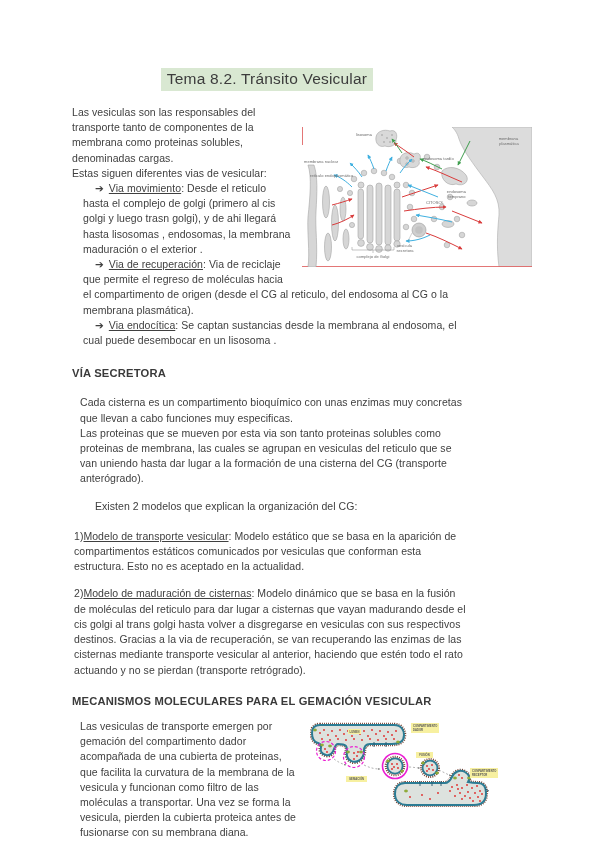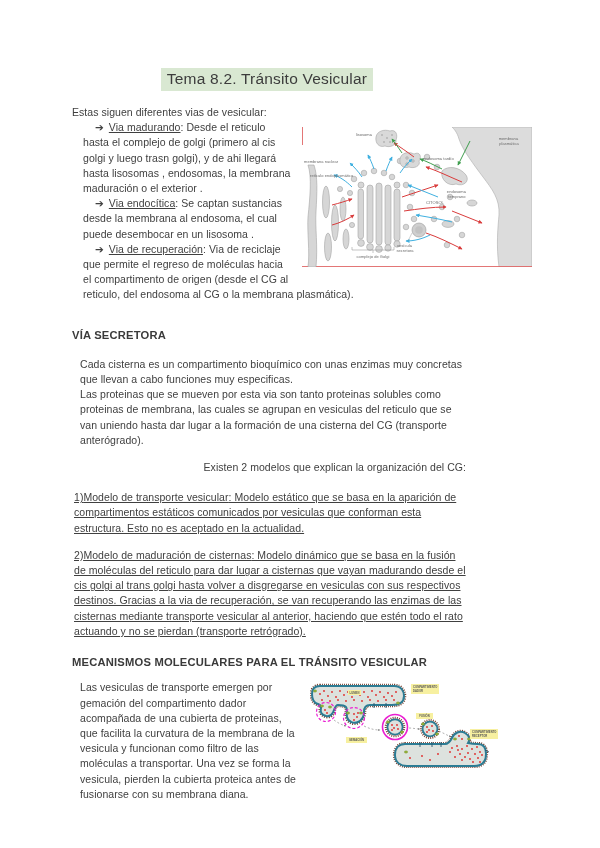--- a/index.html
+++ b/index.html
@@ -7,25 +7,25 @@
         font-family:"Liberation Sans",sans-serif;color:#404040;}
   .title-row{margin:0;padding-top:68px;text-align:center;}
   .hl{display:inline-block;background:#d9e8d2;padding:2px 6px 3px;font-size:15.5px;color:#3c3c3c;letter-spacing:.2px;}
   .content{padding:14px 68px 0 72px;font-size:10.5px;line-height:15.2px;letter-spacing:.05px;}
   .content p,.content .para{margin:0;}
   .fig1{float:right;width:230px;height:140px;margin:22px -66px 8px 8px;}
   .fig2{float:right;width:196px;height:96px;margin:2px -40px 8px 10px;}
   .bullet{padding-left:11px;text-indent:12px;}
   .arrow{margin-right:2px;}
   .u{text-decoration:underline;}
-  .h2{font-weight:bold;font-size:11.2px;color:#3a3a3a;letter-spacing:.2px;margin:25px 0 14px 0;}
+  .h2{font-weight:bold;font-size:11.2px;color:#3a3a3a;letter-spacing:.2px;margin:18px 0 14px 0;}
   .h2.mec{margin:16px 0 10px 0;}
   .p-indent{margin-left:8px !important;}
-  .existen{margin:12px 0 15px 23px !important;text-align:right;}
-  .model{margin:0 0 12px 2px !important;text-decoration:underline;}
+  .existen{margin:12px 0 15px 23px !important;}
+  .model{margin:0 0 12px 2px !important;}
   .clearfix::after{content:"";display:block;clear:both;}
   svg text{font-family:"Liberation Sans",sans-serif;}
   .figlabel{fill:#6a6a6a;font-size:4px;}
   .figlabel2{fill:#555555;font-size:2.7px;font-weight:bold;}
 </style>
 </head>
 <body>
 
 <div class="page">
 
@@ -179,51 +179,52 @@
           </text>
           <text class="figlabel" x="124" y="77">CITOSOL</text>
           <text class="figlabel" x="71" y="131" text-anchor="middle">complejo de Golgi</text>
           <text class="figlabel" text-anchor="middle">
             <tspan x="103" y="120">vesícula</tspan>
             <tspan x="103" y="125">secretora</tspan>
           </text>
         </svg>
       </div>
 
+      <p>Las vesiculas son las responsables del transporte tanto de componentes de la membrana como proteinas solubles, denominadas cargas.</p>
       <p>Estas siguen diferentes vias de vesicular:</p>
 
       <div class="bullet">
         <span class="arrow">➔</span>
-        <span class="u">Via madurando</span><span>: Desde el reticulo hasta el complejo de golgi (primero al cis golgi y luego trasn golgi), y de ahi llegará hasta lisosomas , endosomas, la membrana maduración o el exterior .</span>
+        <span class="u">Via movimiento</span><span>: Desde el reticulo hasta el complejo de golgi (primero al cis golgi y luego trasn golgi), y de ahi llegará hasta lisosomas , endosomas, la membrana maduración o el exterior .</span>
+      </div>
+      <div class="bullet">
+        <span class="arrow">➔</span>
+        <span class="u">Via de recuperación</span><span>: Via de reciclaje que permite el regreso de moléculas hacia el compartimento de origen (desde el CG al reticulo, del endosoma al CG o la membrana plasmática).</span>
       </div>
       <div class="bullet">
         <span class="arrow">➔</span>
         <span class="u">Via endocítica</span><span>: Se captan sustancias desde la membrana al endosoma, el cual puede desembocar en un lisosoma .</span>
       </div>
-      <div class="bullet">
-        <span class="arrow">➔</span>
-        <span class="u">Via de recuperación</span><span>: Via de reciclaje que permite el regreso de moléculas hacia el compartimento de origen (desde el CG al reticulo, del endosoma al CG o la membrana plasmática).</span>
-      </div>
     </div>
 
     <div class="h2">VÍA SECRETORA</div>
 
     <p class="p-indent">Cada cisterna es un compartimento bioquímico con unas enzimas muy concretas que llevan a cabo funciones muy especificas.</p>
     <p class="p-indent">Las proteinas que se mueven por esta via son tanto proteinas solubles como proteinas de membrana, las cuales se agrupan en vesiculas del reticulo que se van uniendo hasta dar lugar a la formación de una cisterna del CG (transporte anterógrado).</p>
     <p class="existen">Existen 2 modelos que explican la organización del CG:</p>
 
     <div class="para model">
       <span>1)</span><span class="u">Modelo de transporte vesicular</span><span>: Modelo estático que se basa en la aparición de compartimentos estáticos comunicados por vesiculas que conforman esta estructura. Esto no es aceptado en la actualidad.</span>
     </div>
 
     <div class="para model">
       <div><span>2)</span><span class="u">Modelo de maduración de cisternas</span><span>: Modelo dinámico que se basa en la fusión de moléculas del reticulo para dar lugar a cisternas que vayan madurando desde el cis golgi al trans golgi hasta volver a disgregarse en vesiculas con sus respectivos destinos. Gracias a la via de recuperación, se van recuperando las enzimas de las cisternas mediante transporte vesicular al anterior, haciendo que estén todo el rato actuando y no se pierdan (transporte retrógrado).</span></div>
     </div>
 
-    <div class="h2 mec">MECANISMOS MOLECULARES PARA EL TRÁNSITO VESICULAR</div>
+    <div class="h2 mec">MECANISMOS MOLECULARES PARA EL GEMACIÓN VESICULAR</div>
 
     <div class="mec-section clearfix">
 
       <div class="fig2">
         <svg viewBox="0 0 196 96" width="196" height="96">
           <defs>
             <marker id="mk" markerWidth="5" markerHeight="5" refX="3" refY="1.5" orient="auto">
                 <path d="M0,0 L3.5,1.5 L0,3 Z" fill="#888888"></path>
               </marker>
           </defs>

